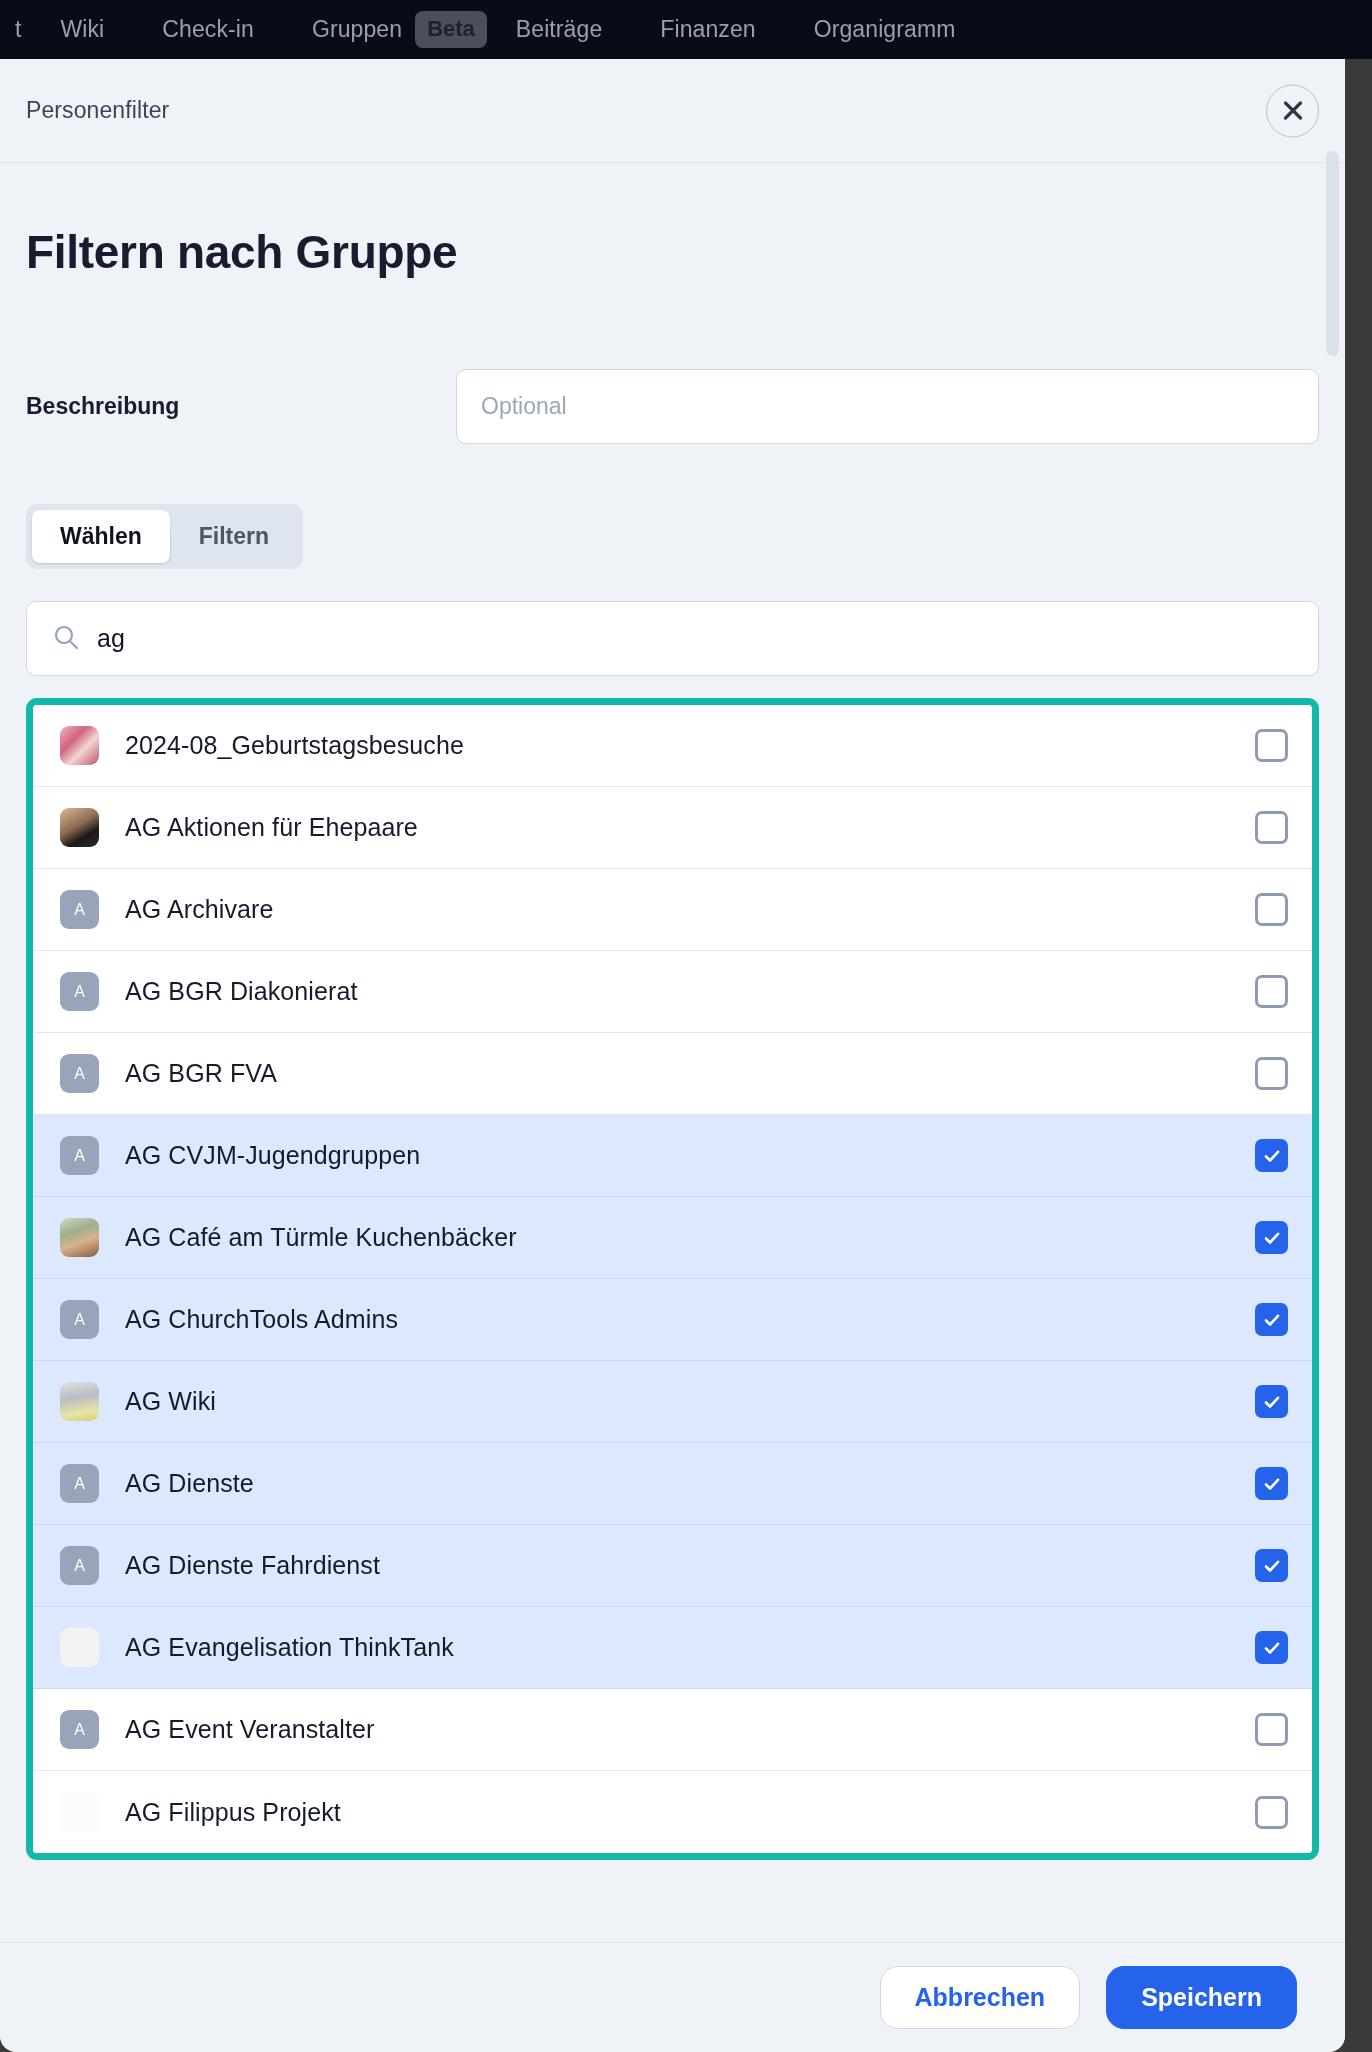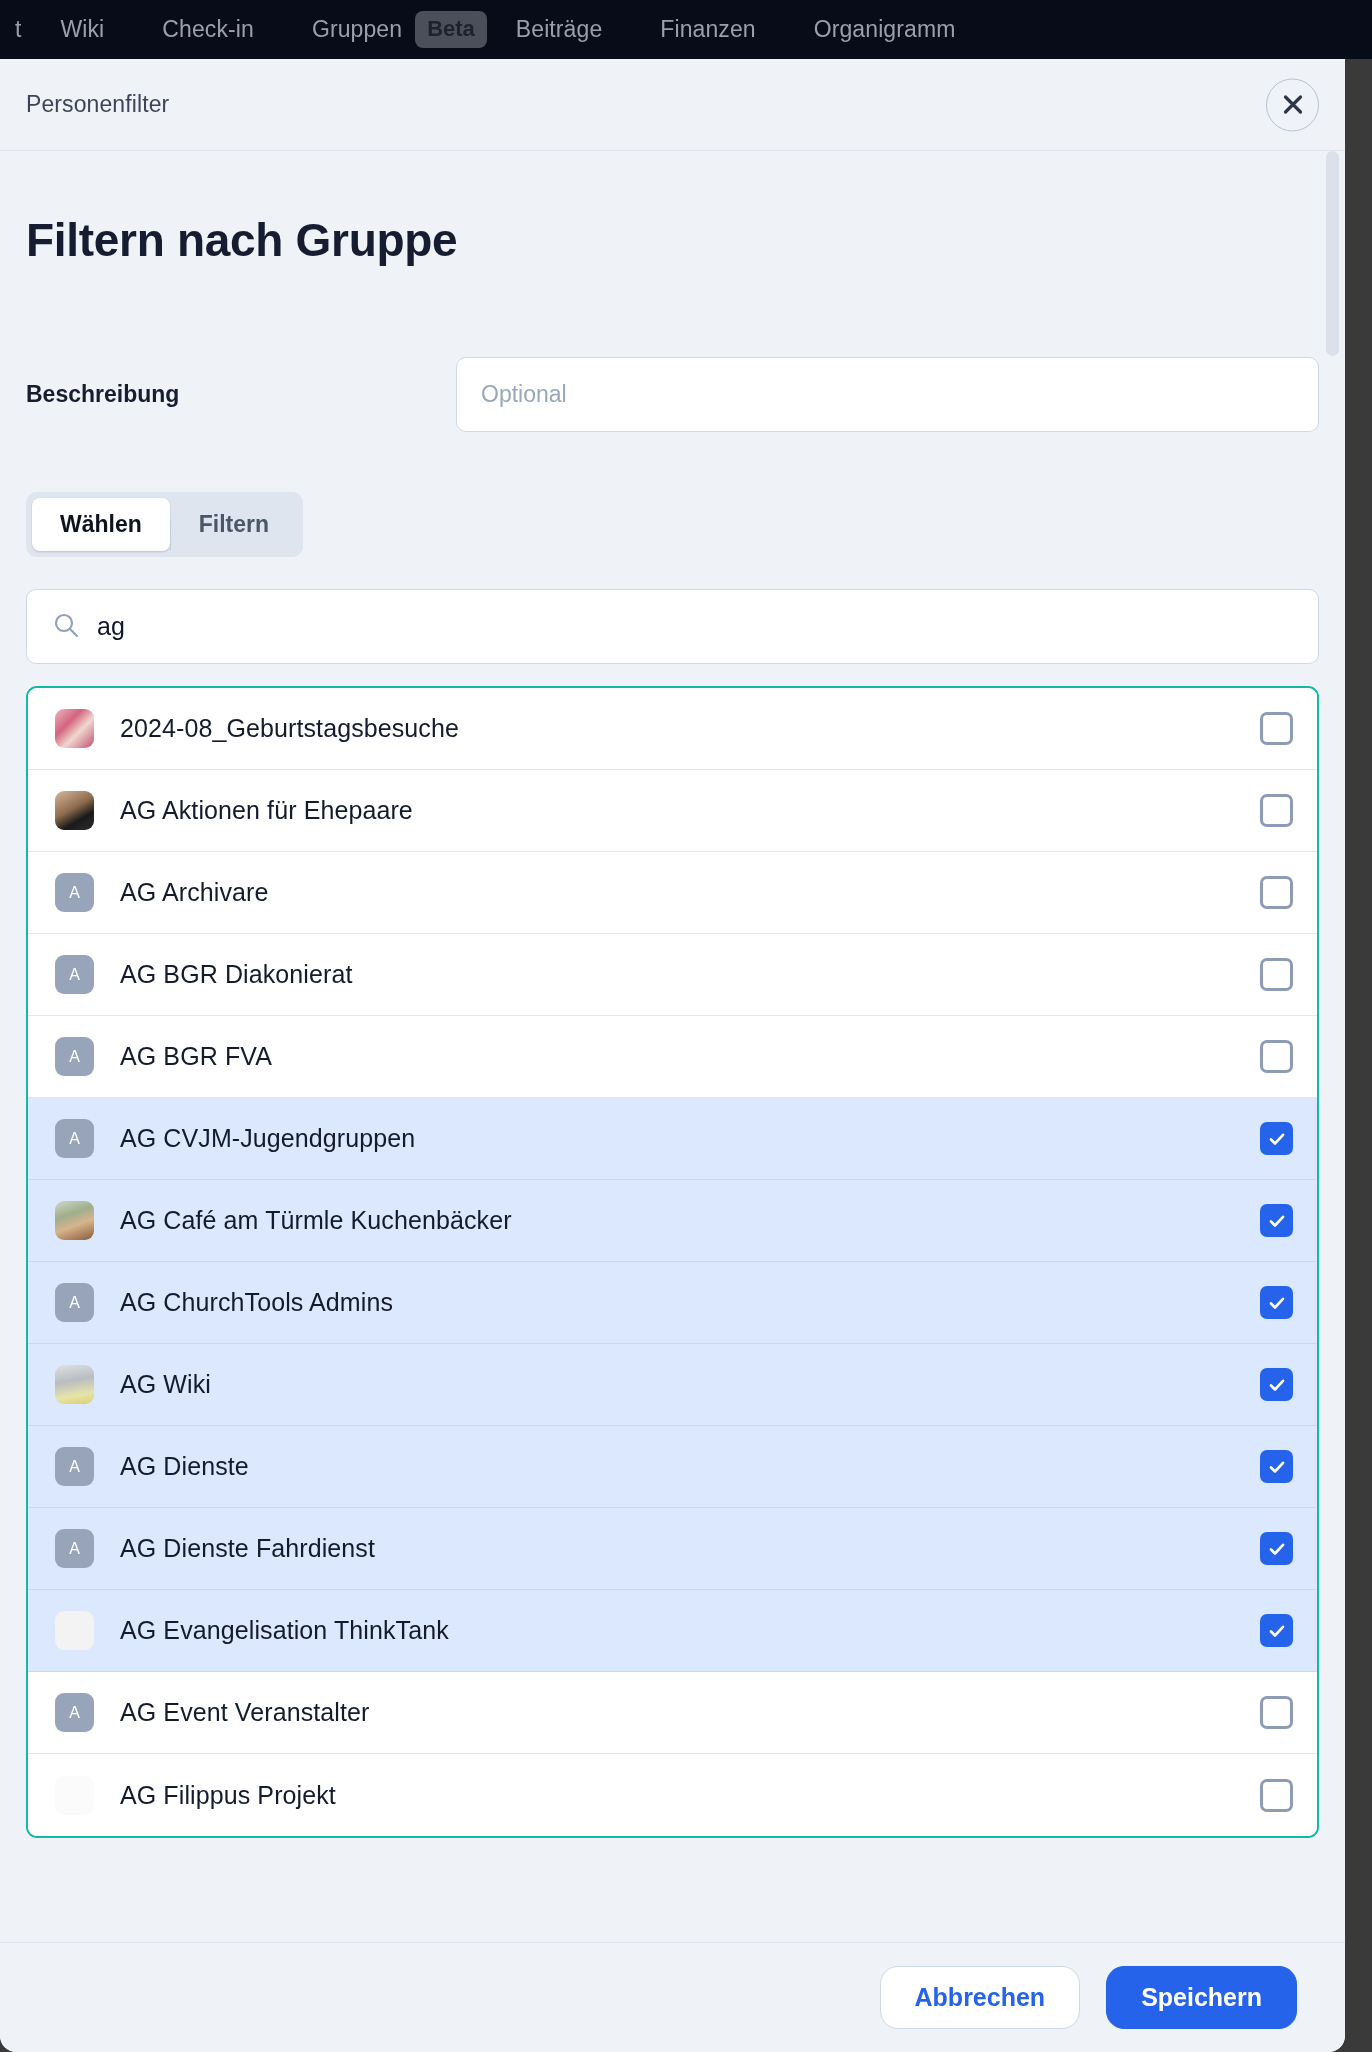--- a/index.html
+++ b/index.html
@@ -69,21 +69,21 @@
     height: 1993px;
     background: #eff2f7;
     border-bottom-left-radius: 16px;
     border-bottom-right-radius: 16px;
     overflow: hidden;
     z-index: 4;
   }
 
   .modal-header {
     position: relative;
-    height: 92px;
+    height: 104px;
     display: flex;
     align-items: center;
     padding: 0 26px;
     border-bottom: 1px solid #dfe4ec;
     background: #eff2f7;
   }
   .modal-header-title {
     font-size: 23px;
     color: #3c4557;
     letter-spacing: .1px;
@@ -202,21 +202,21 @@
     left: 26px;
     top: 50%;
     transform: translateY(-50%);
     pointer-events: none;
   }
 
   
   .group-list {
     margin-top: 22px;
     background: #ffffff;
-    border: 2px solid #14b8a6;
+    border: 7px solid #14b8a6;
     border-radius: 11px;
     overflow: hidden;
   }
   .group-row {
     display: flex;
     align-items: center;
     height: 82px;
     padding: 0 24px 0 27px;
     border-bottom: 1px solid #e2e8f1;
     background: #ffffff;

